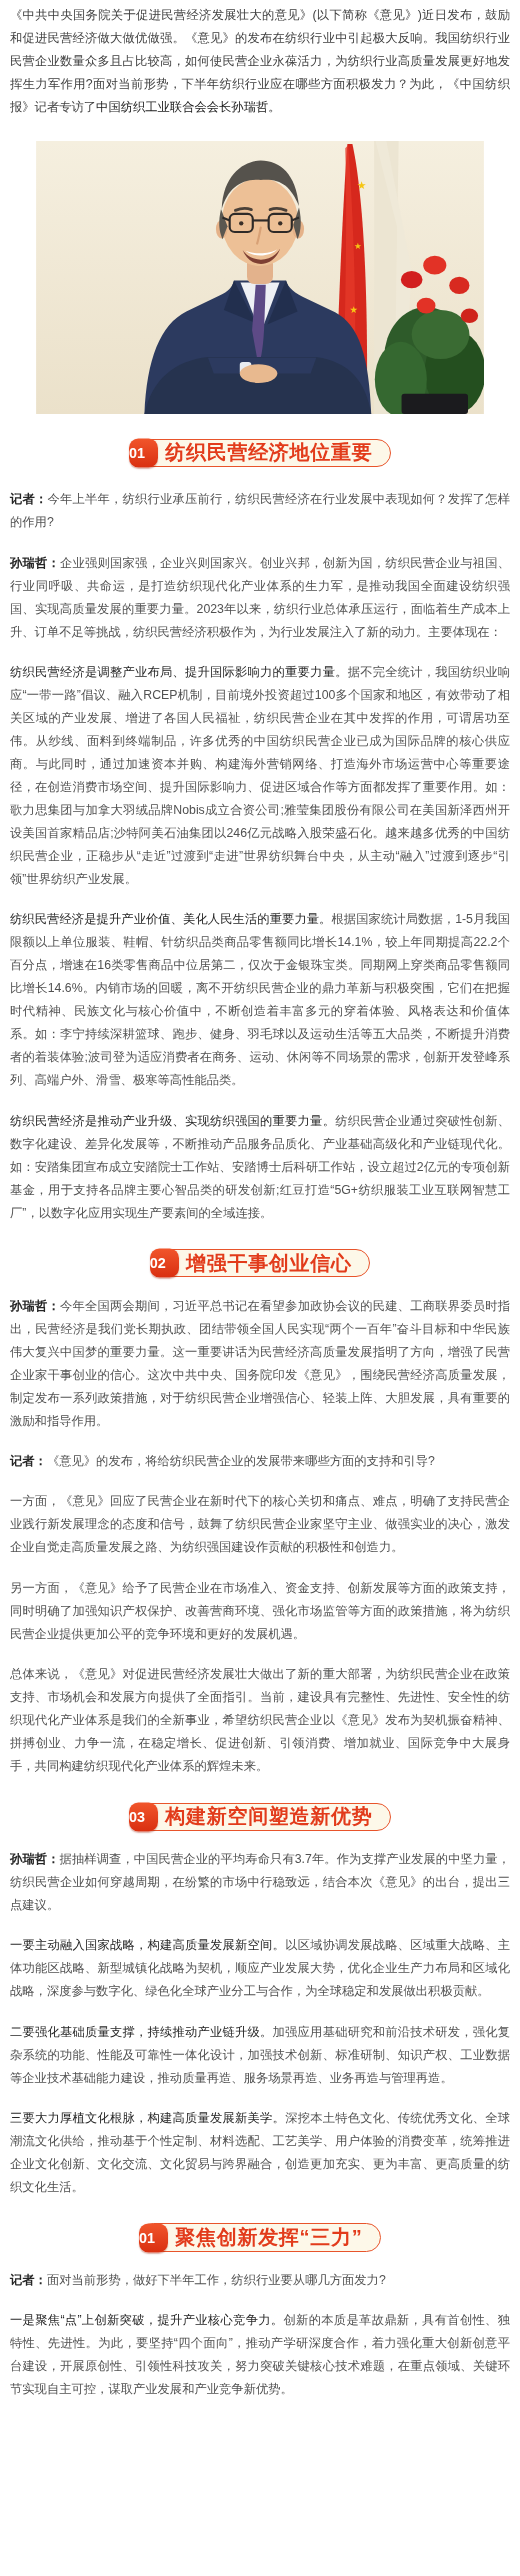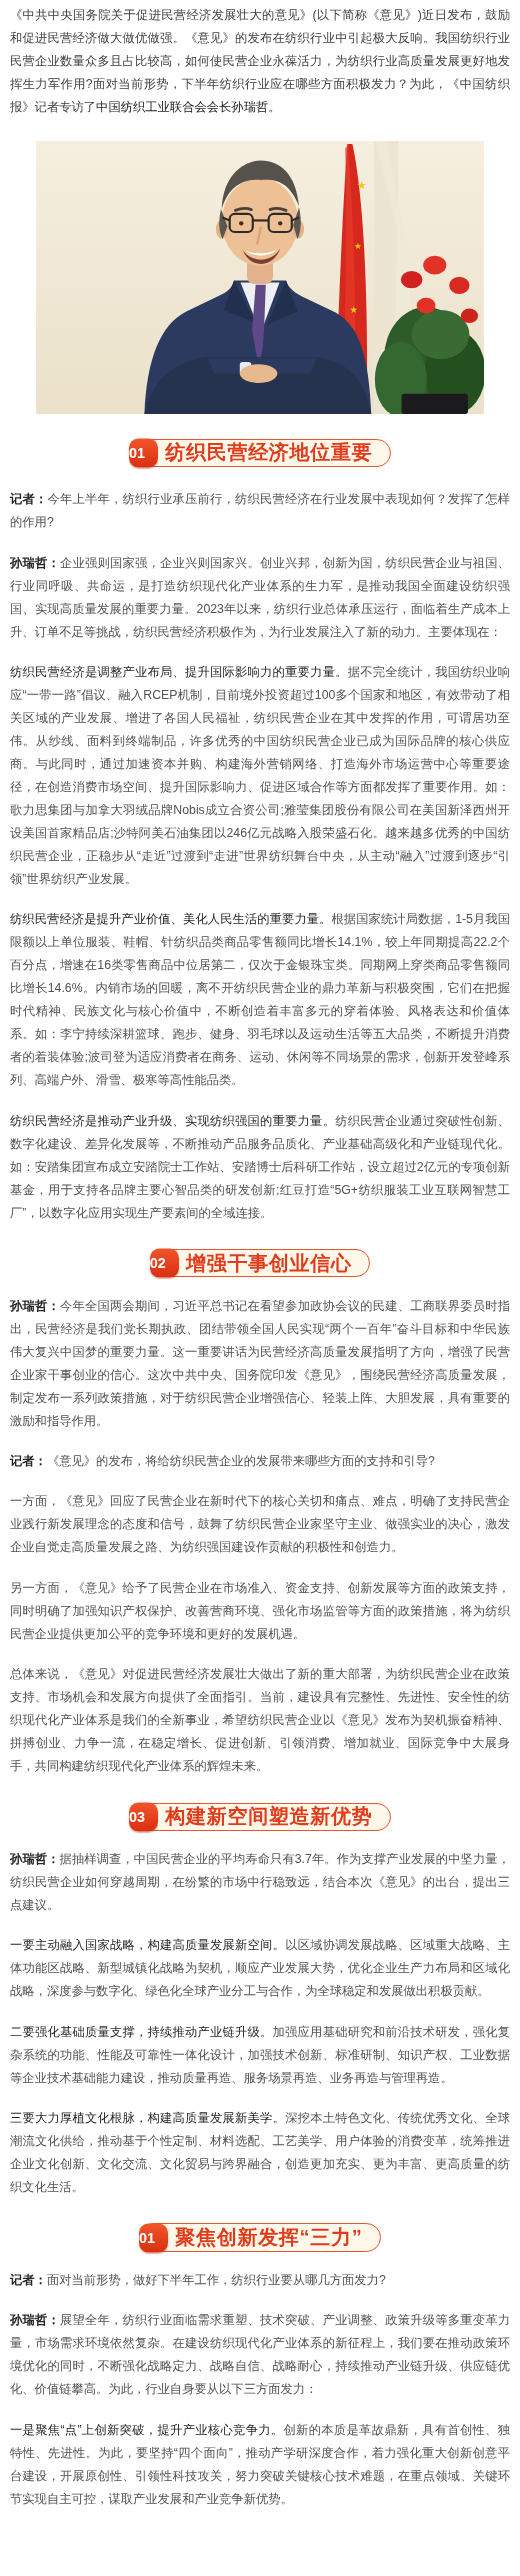--- a/index.html
+++ b/index.html
@@ -209,19 +209,18 @@
 
   <section class="section">
     <div class="badge-row">
       <div class="badge">
         <span class="badge-num">01</span>
         <span class="badge-title">聚焦创新发挥“三力”</span>
       </div>
     </div>
     <div class="paras">
           <p><span class="speaker">记者：</span><span>面对当前形势，做好下半年工作，纺织行业要从哪几方面发力?</span></p>
-          <p><span class="speaker">孙瑞哲：</span><span>展望全年，纺织行业面临需求重塑、技术突破、产业调整、政策升级等多重变革力量，市场需求环境依然复杂。在建设纺织现代化产业体系的新征程上，我们要在推动政策环境优化的同时，不断强化战略定力、战略自信、战略耐心，持续推动产业链升级、供应链优化、价值链攀高。为此，行业自身要从以下三方面发力：</span></p>
           <p><span class="lead-in">一是聚焦“点”上创新突破，提升产业核心竞争力。</span><span>创新的本质是革故鼎新，具有首创性、独特性、先进性。为此，要坚持“四个面向”，推动产学研深度合作，着力强化重大创新创意平台建设，开展原创性、引领性科技攻关，努力突破关键核心技术难题，在重点领域、关键环节实现自主可控，谋取产业发展和产业竞争新优势。</span></p>
         </div>
   </section>
 </div>
 </div>
 
 
 </body></html>

